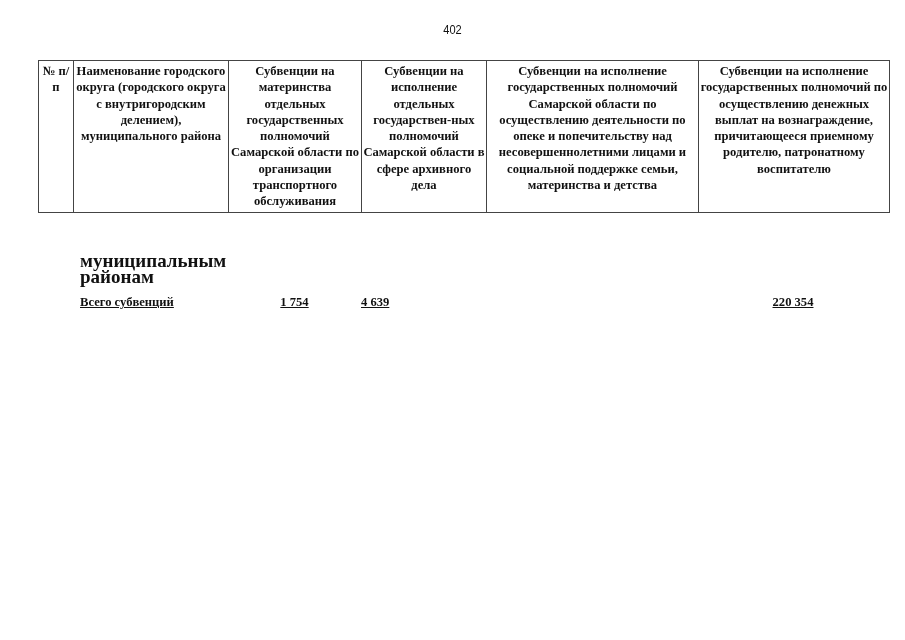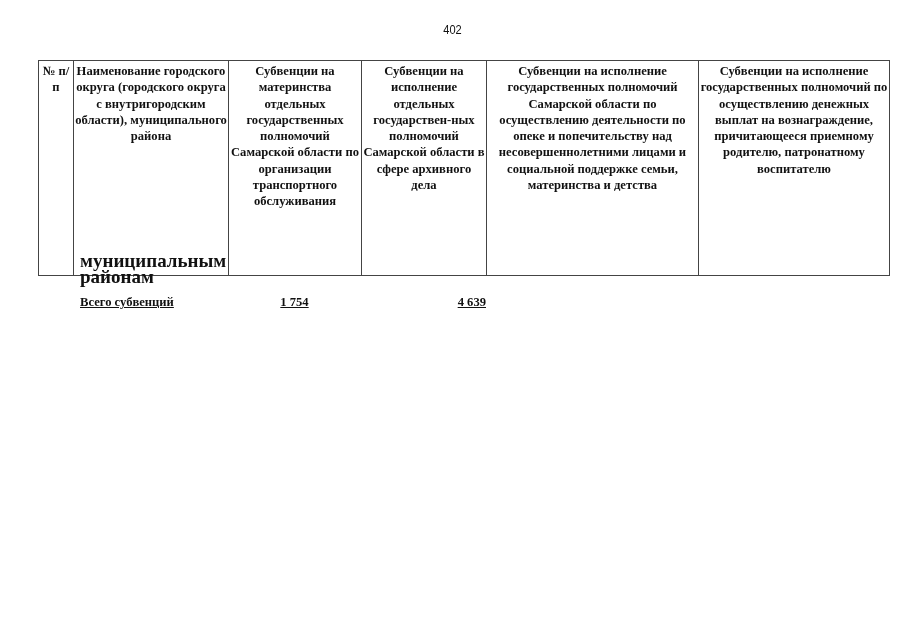--- a/index.html
+++ b/index.html
@@ -1,57 +1,58 @@
 <!DOCTYPE html>
 <html><head>
 <meta charset="utf-8">
 <style>
   html, body { margin:0; padding:0; background:#ffffff; }
   body { width:905px; height:640px; position:relative; overflow:hidden;
          font-family:"Liberation Serif","DejaVu Serif",serif; color:#111; }
   .page-num { position:absolute; top:22px; left:0; width:905px; text-align:center;
               font-size:13px; font-family:"Liberation Sans", sans-serif; transform:scaleX(0.85); }
   table.hdr { position:absolute; left:38px; top:60px; border-collapse:collapse;
-              table-layout:fixed; width:851px; height:216px; }
+              table-layout:fixed; width:851px; height:153px; }
   table.hdr td { border:1.3px solid #444; vertical-align:top; text-align:center;
                  font-weight:bold; font-size:12.6px; line-height:16.3px; padding:2px 1px 0 1px; }
   .cont { position:absolute; left:80px; top:253px; font-weight:bold; font-size:19px; line-height:16.3px; }
   .total-row { position:absolute; top:294px; left:0; width:905px; height:18px; }
   .total-row span { position:absolute; font-weight:bold; font-size:12.6px; line-height:16px;text-decoration:underline; }
   .t-label { left:80px; }
   .t-v1 { left:228px; width:133px; text-align:center; }
-  .t-v2 { left:361px; width:125px; text-align:right; }
+  .t-v2 { left:361px; width:125px; text-align:left; }
   .t-v3 { left:486px; width:212px; text-align:center; }
   .t-v4 { left:698px; width:190px; text-align:center; }
 </style>
 </head>
 <body>
 
 <div class="page-num">402</div>
 
 <table class="hdr">
   <colgroup>
     <col style="width:35px">
       <col style="width:155px">
       <col style="width:133px">
     <col style="width:125px">
       <col style="width:212px">
       <col style="width:191px">
   </colgroup>
   <tbody>
       <tr>
     <td>№ п/п</td>
-    <td>Наименование городского округа (городского округа с внутригородским области), муниципального района</td>
+    <td>Наименование городского округа (городского округа с внутригородским делением), муниципального района</td>
     <td>Субвенции на материнства отдельных государственных полномочий Самарской области по организации транспортного обслуживания</td>
     <td>Субвенции на исполнение отдельных государствен-ных полномочий Самарской области в сфере архивного дела</td>
     <td>Субвенции на исполнение государственных полномочий Самарской области по осуществлению деятельности по опеке и попечительству над несовершеннолетними лицами и социальной поддержке семьи, материнства и детства</td>
     <td>Субвенции на исполнение государственных полномочий по осуществлению денежных выплат на вознаграждение, причитающееся приемному родителю, патронатному воспитателю</td>
   </tr>
 </tbody>
   </table>
 
 <div class="cont" style="width:110px;">муниципальным районам</div>
 
 <div class="total-row">
   <span class="t-label">Всего субвенций</span>
   <span class="t-v1">1 754</span>
   <span class="t-v2">4 639</span>
+  <span class="t-v4">220 354</span>
 </div>
 
 </body></html>

